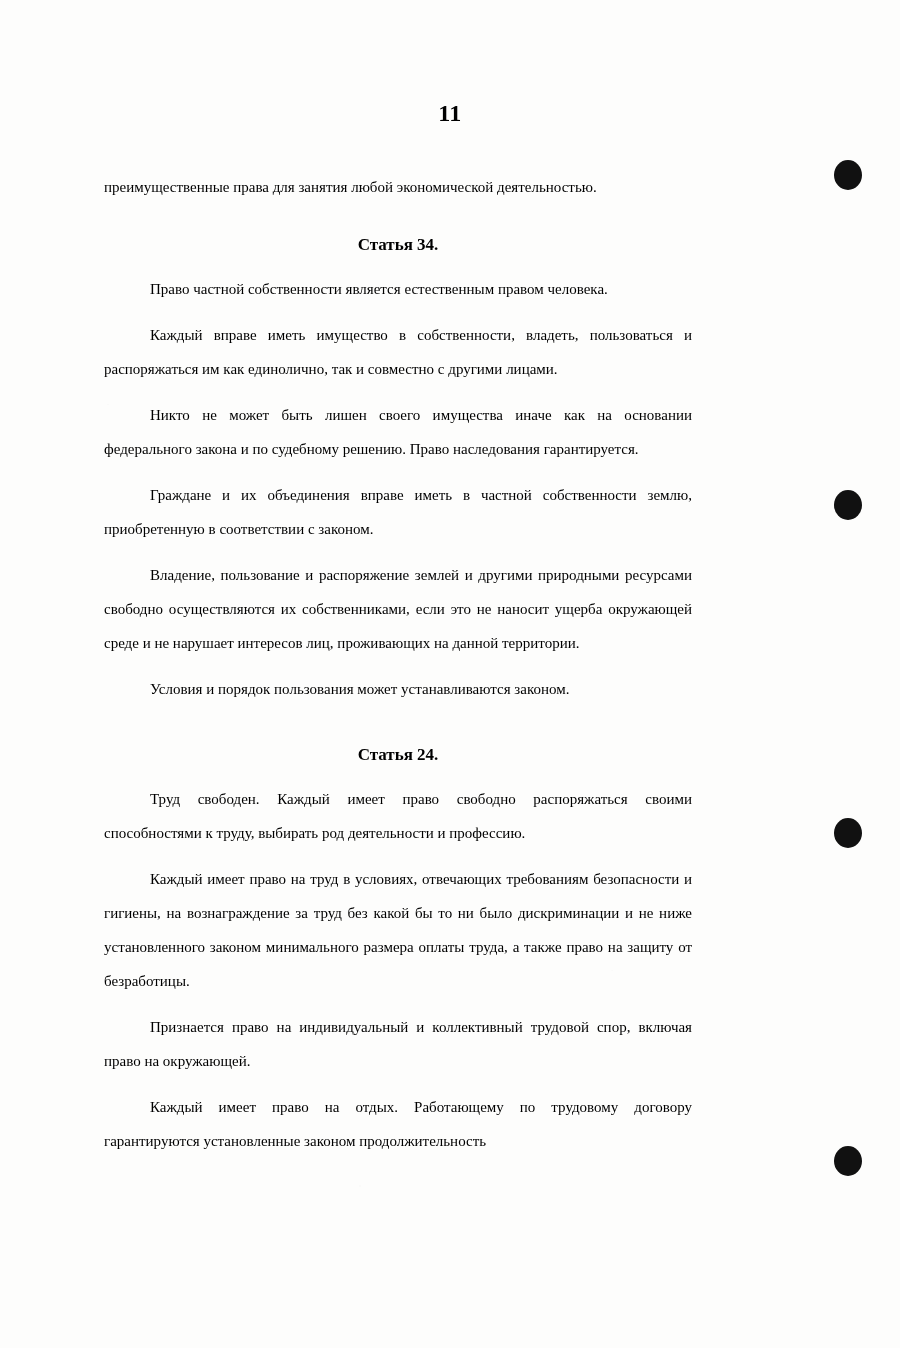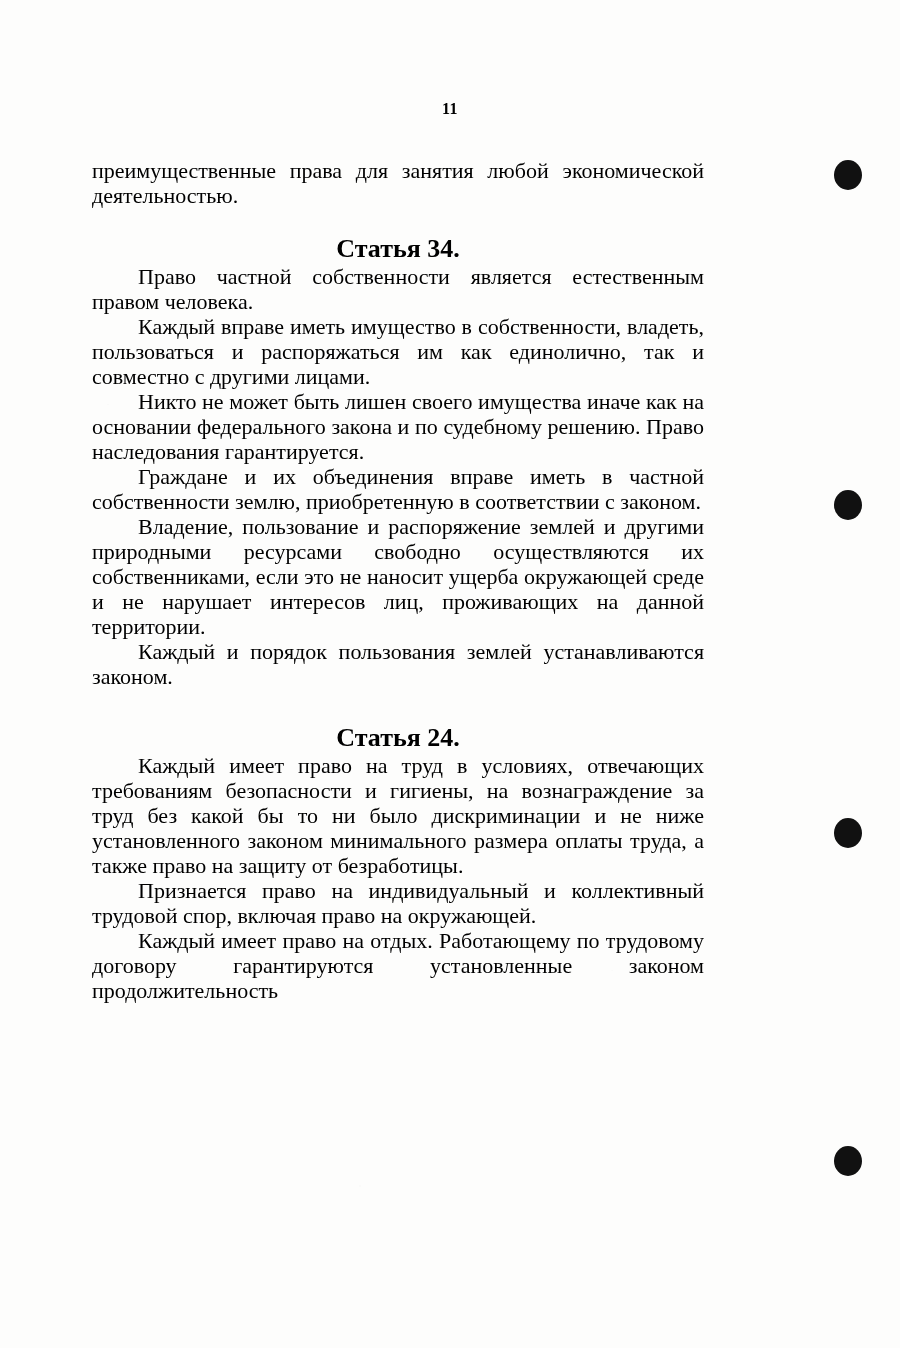--- a/index.html
+++ b/index.html
@@ -26,44 +26,44 @@
       radial-gradient(circle at 12% 30%, rgba(0,0,0,0.012) 0 1px, transparent 1px),
       radial-gradient(circle at 68% 72%, rgba(0,0,0,0.012) 0 1px, transparent 1px),
       radial-gradient(circle at 40% 88%, rgba(0,0,0,0.012) 0 1px, transparent 1px);
   }
   .page-number {
     position: absolute;
     top: 100px;
     left: 0;
     width: 900px;
     text-align: center;
-    font-size: 16px;
+    font-size: 24px;
     font-weight: bold;
     letter-spacing: 0.5px;
   }
   .content {
     position: absolute;
     top: 158px;
     left: 92px;
     width: 612px;
   }
   p.para {
-    margin: 0;
-    font-size: 22px;
-    line-height: 25px;
+    margin: 12px;
+    font-size: 15px;
+    line-height: 34px;
     text-align: justify;
     text-justify: inter-word;
     text-indent: 0;
   }
   p.para.indent {
     text-indent: 46px;
   }
   .article-head {
     margin: 0;
-    font-size: 26px;
+    font-size: 17px;
     line-height: 30px;
     font-weight: bold;
     text-align: center;
   }
   .gap-before-head {
     margin-top: 26px;
   }
   .gap-after-head {
     margin-top: 2px;
   }
@@ -98,24 +98,25 @@
 
     <div class="article-head gap-before-head">Статья 34.</div>
 
     <p class="para indent gap-after-head">Право частной собственности является естественным правом человека.</p>
     <p class="para indent">Каждый вправе иметь имущество в собственности, владеть, пользоваться и распоряжаться им как единолично, так и совместно с другими лицами.</p>
     <p class="para indent">Никто не может быть лишен своего имущества иначе как на основании федерального закона и по судебному решению. Право наследования гарантируется.</p>
 
 
     <p class="para indent gap-after-head">Граждане и их объединения вправе иметь в частной собственности землю, приобретенную в соответствии с законом.</p>
     <p class="para indent">Владение, пользование и распоряжение землей и другими природными ресурсами свободно осуществляются их собственниками, если это не наносит ущерба окружающей среде и не нарушает интересов лиц, проживающих на данной территории.</p>
-    <p class="para indent">Каждый и порядок пользования землей устанавливаются законом.</p>
+    <p class="para indent">Условия и порядок пользования может устанавливаются законом.</p>
 
     <div class="article-head gap-before-head-lg">Статья 24.</div>
 
+    <p class="para indent gap-after-head">Труд свободен. Каждый имеет право свободно распоряжаться своими способностями к труду, выбирать род деятельности и профессию.</p>
     <p class="para indent">Каждый имеет право на труд в условиях, отвечающих требованиям безопасности и гигиены, на вознаграждение за труд без какой бы то ни было дискриминации и не ниже установленного законом минимального размера оплаты труда, а также право на защиту от безработицы.</p>
     <p class="para indent">Признается право на индивидуальный и коллективный трудовой спор, включая право на окружающей.</p>
     <p class="para indent">Каждый имеет право на отдых. Работающему по трудовому договору гарантируются установленные законом продолжительность</p>
 
   </div>
 
   <div class="punch p1"></div>
   <div class="punch p2"></div>
   <div class="punch p3"></div>
   <div class="punch p4"></div>

